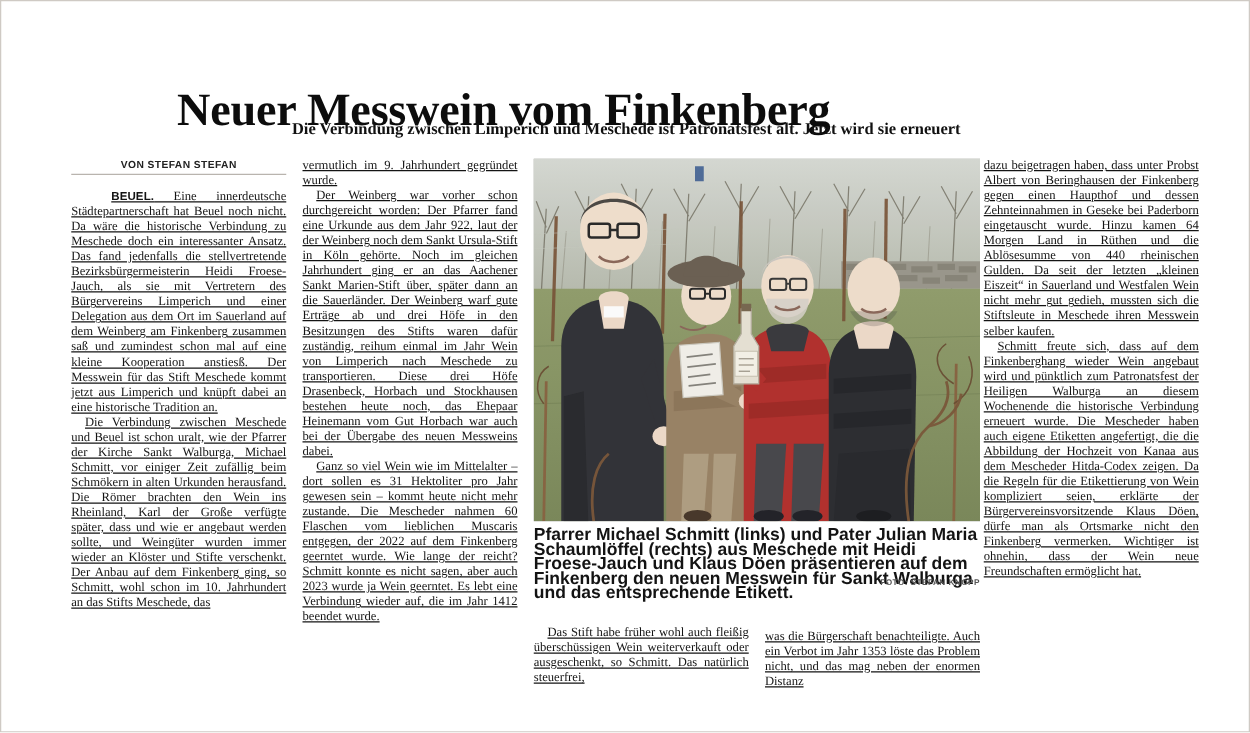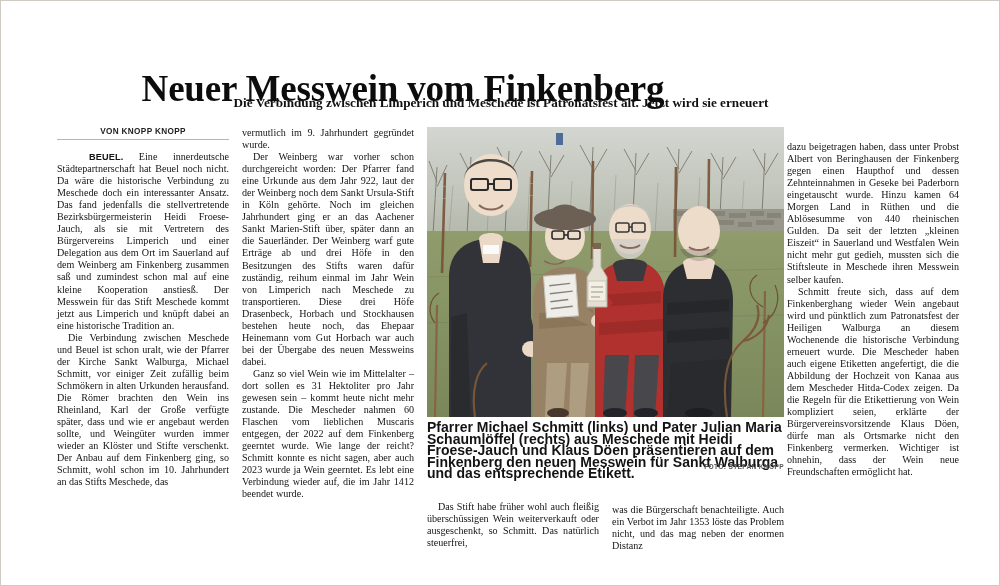--- a/index.html
+++ b/index.html
@@ -62,31 +62,32 @@
   
   .col{
     position:absolute;
     font-family:"Liberation Serif", serif;
     font-size:10.1px;
     line-height:12.05px;
     text-align:justify;
     text-justify:inter-word;
     color:#141414;
     hyphens:auto;
+    text-decoration:underline;
     -webkit-hyphens:auto;
   }
   .col p{margin:0;}
   .col p + p{text-indent:11px;}
   .dateline{font-family:"Liberation Sans", sans-serif;font-weight:700;font-size:9.2px;letter-spacing:0.1px;margin-left:32px;}
 
   #col1{left:56px; top:150px; width:172px;}
   #col2{left:241px;top:126px; width:172px;}
   #col3{left:426px;top:500px; width:172px;}
   #col4{left:611px;top:503px; width:172px;}
-  #col5{left:786px;top:140px; width:172px;}
+  #col5{left:786px;top:126px; width:172px;}
 
   
   .photo{
     position:absolute;left:426px;top:126px;width:357px;height:290px;
     overflow:hidden;
     background:#8b8f84;
   }
   .photo svg{display:block;width:357px;height:290px;}
 
   .caption{
@@ -110,21 +111,21 @@
 </head>
 <body>
 
 <div class="page">
 
   <h1 class="headline">Neuer Messwein vom Finkenberg</h1>
 
   <div class="subhead">Die Verbindung zwischen Limperich und Meschede ist Patronatsfest alt. Jetzt wird sie erneuert</div>
 
   <div class="byline-wrap">
-    <div class="byline">VON KNOPP KNOPP</div>
+    <div class="byline">VON STEFAN STEFAN</div>
     <div class="byline-rule"></div>
   </div>
 
   <div class="col" id="col1">
     <p><span class="dateline">BEUEL.</span><span> Eine innerdeutsche Städtepartnerschaft hat Beuel noch nicht. Da wäre die historische Verbindung zu Meschede doch ein interessanter Ansatz. Das fand jedenfalls die stellvertretende Bezirksbürgermeisterin Heidi Froese-Jauch, als sie mit Vertretern des Bürgervereins Limperich und einer Delegation aus dem Ort im Sauerland auf dem Weinberg am Finkenberg zusammen saß und zumindest schon mal auf eine kleine Kooperation anstiesß. Der Messwein für das Stift Meschede kommt jetzt aus Limperich und knüpft dabei an eine historische Tradition an.</span></p>
     <p>Die Verbindung zwischen Meschede und Beuel ist schon uralt, wie der Pfarrer der Kirche Sankt Walburga, Michael Schmitt, vor einiger Zeit zufällig beim Schmökern in alten Urkunden herausfand. Die Römer brachten den Wein ins Rheinland, Karl der Große verfügte später, dass und wie er angebaut werden sollte, und Weingüter wurden immer wieder an Klöster und Stifte verschenkt. Der Anbau auf dem Finkenberg ging, so Schmitt, wohl schon im 10. Jahrhundert an das Stifts Meschede, das</p>
   </div>
 
   <div class="col" id="col2">
     <p>vermutlich im 9. Jahrhundert gegründet wurde.</p>

